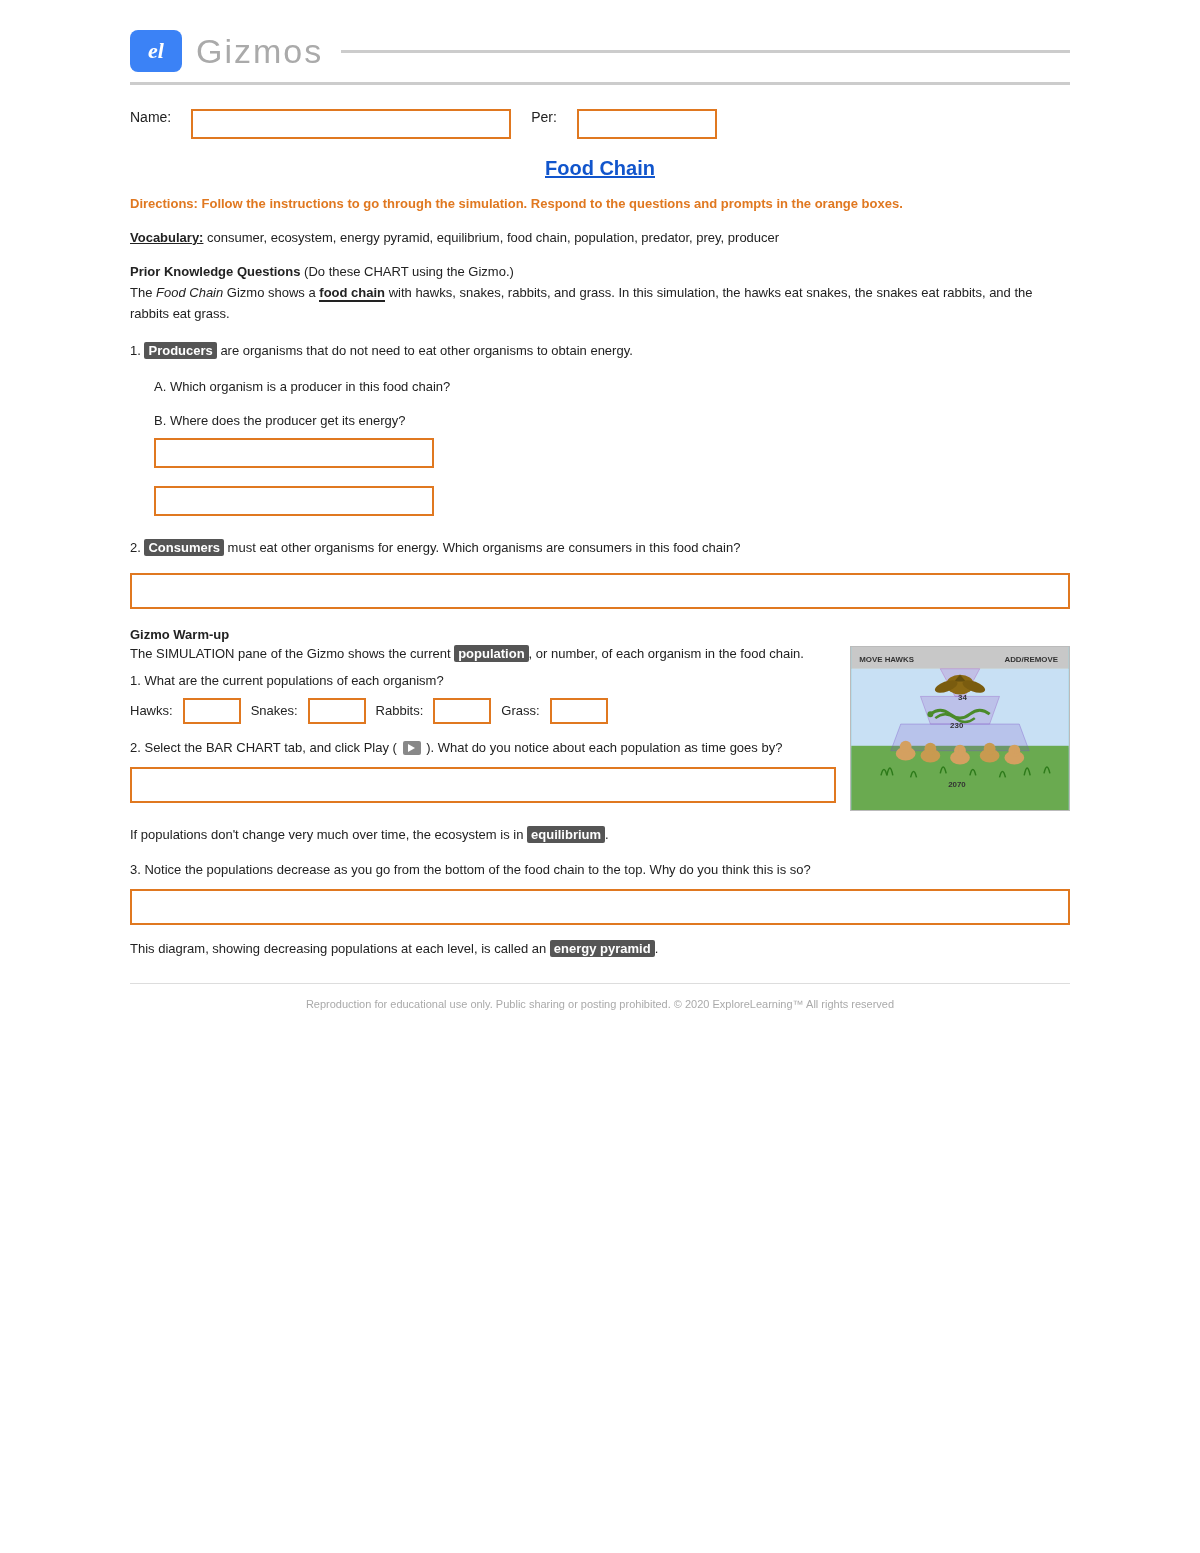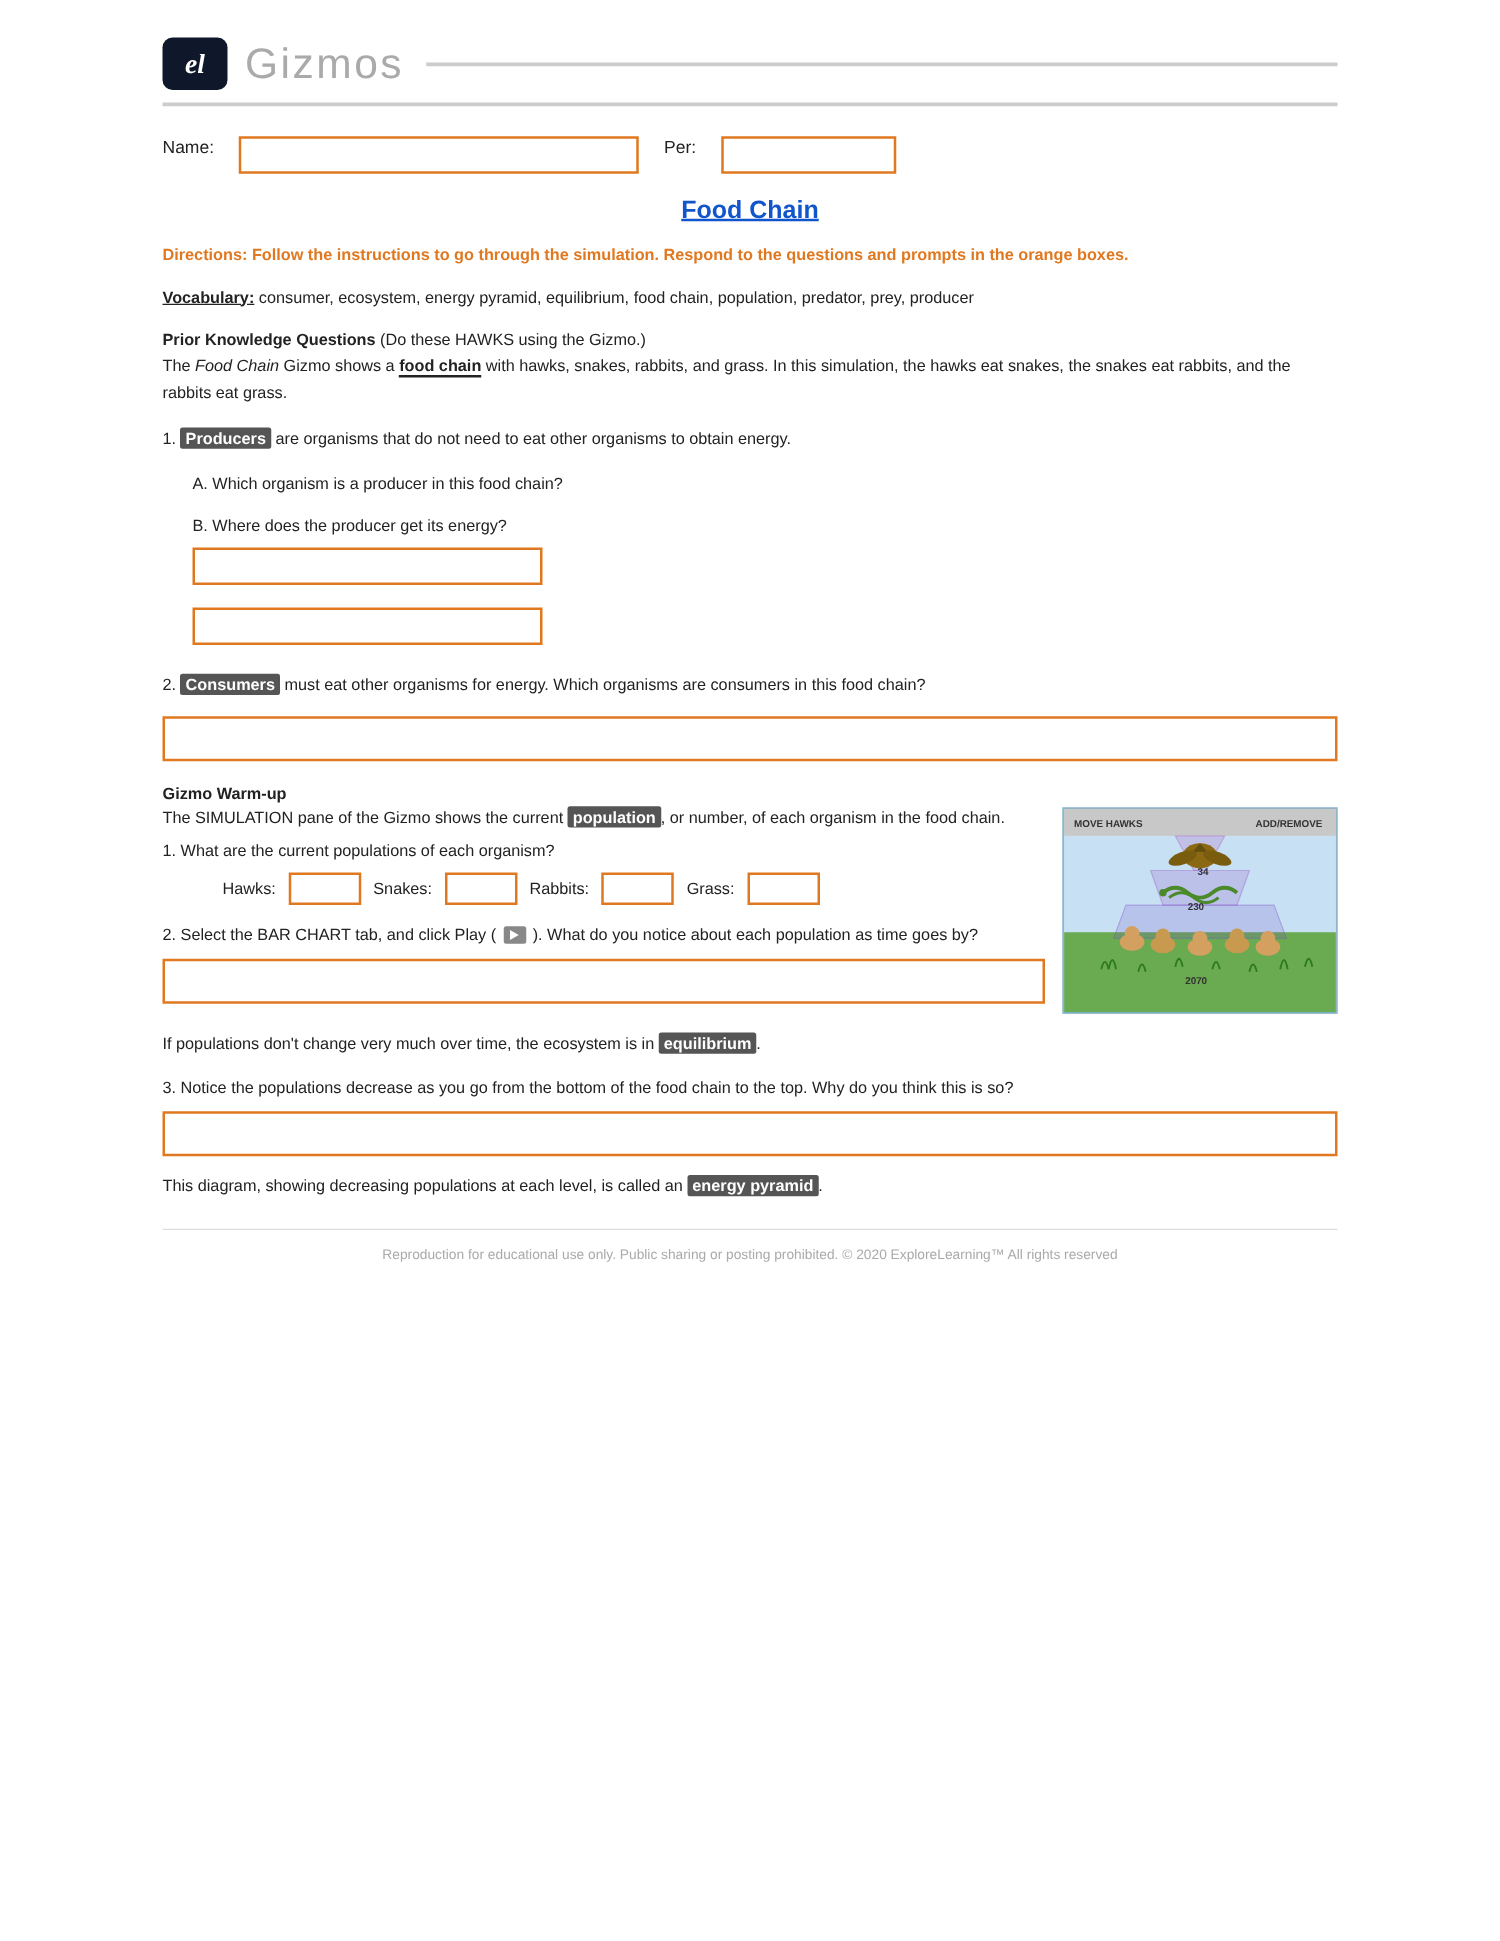--- a/index.html
+++ b/index.html
@@ -19,21 +19,21 @@
 
     
     .header {
       display: flex;
       align-items: center;
       padding: 10px 0 10px 0;
       border-bottom: 3px solid #ccc;
       margin-bottom: 24px;
     }
     .logo-box {
-      background: #0f172a;
+      background: #3b82f6;
       border-radius: 8px;
       width: 52px;
       height: 42px;
       display: flex;
       align-items: center;
       justify-content: center;
       margin-right: 14px;
       flex-shrink: 0;
     }
     .logo-text {
@@ -224,21 +224,20 @@
       margin-top: 10px;
       font-size: 13px;
       line-height: 1.6;
     }
     .population-row {
       display: flex;
       align-items: center;
       gap: 10px;
       margin-top: 6px;
       flex-wrap: wrap;
-      margin-left: 48px;
     }
     .pop-label {
       font-size: 13px;
     }
     .pop-box {
       border: 2px solid #e07820;
       width: 58px;
       height: 26px;
       display: inline-block;
     }
@@ -321,21 +320,21 @@
 
   <div class="directions">Directions: Follow the instructions to go through the simulation. Respond to the questions and prompts in the orange boxes.</div>
 
   <div class="vocab-section">
     <span class="vocab-bold">Vocabulary:</span>
     <span>consumer, ecosystem, energy pyramid, equilibrium, food chain, population, predator, prey, producer</span>
   </div>
 
   <div class="prior-section">
     <span class="prior-title">Prior Knowledge Questions</span>
-    <span>(Do these HAWKS using the Gizmo.)</span>
+    <span>(Do these CHART using the Gizmo.)</span>
     <br>
     <span>The <span class="italic">Food Chain</span> Gizmo shows a <span class="vocab-word">food chain</span> with hawks, snakes, rabbits, and grass. In this simulation, the hawks eat snakes, the snakes eat rabbits, and the rabbits eat grass.</span>
   </div>
 
   <div class="question-section">
     <div class="q-item">
       <span>1. </span><span class="highlight-term">Producers</span><span> are organisms that do not need to eat other organisms to obtain energy.</span>
     </div>
     <div class="sub-q-container">
       <div class="sub-q-left">

